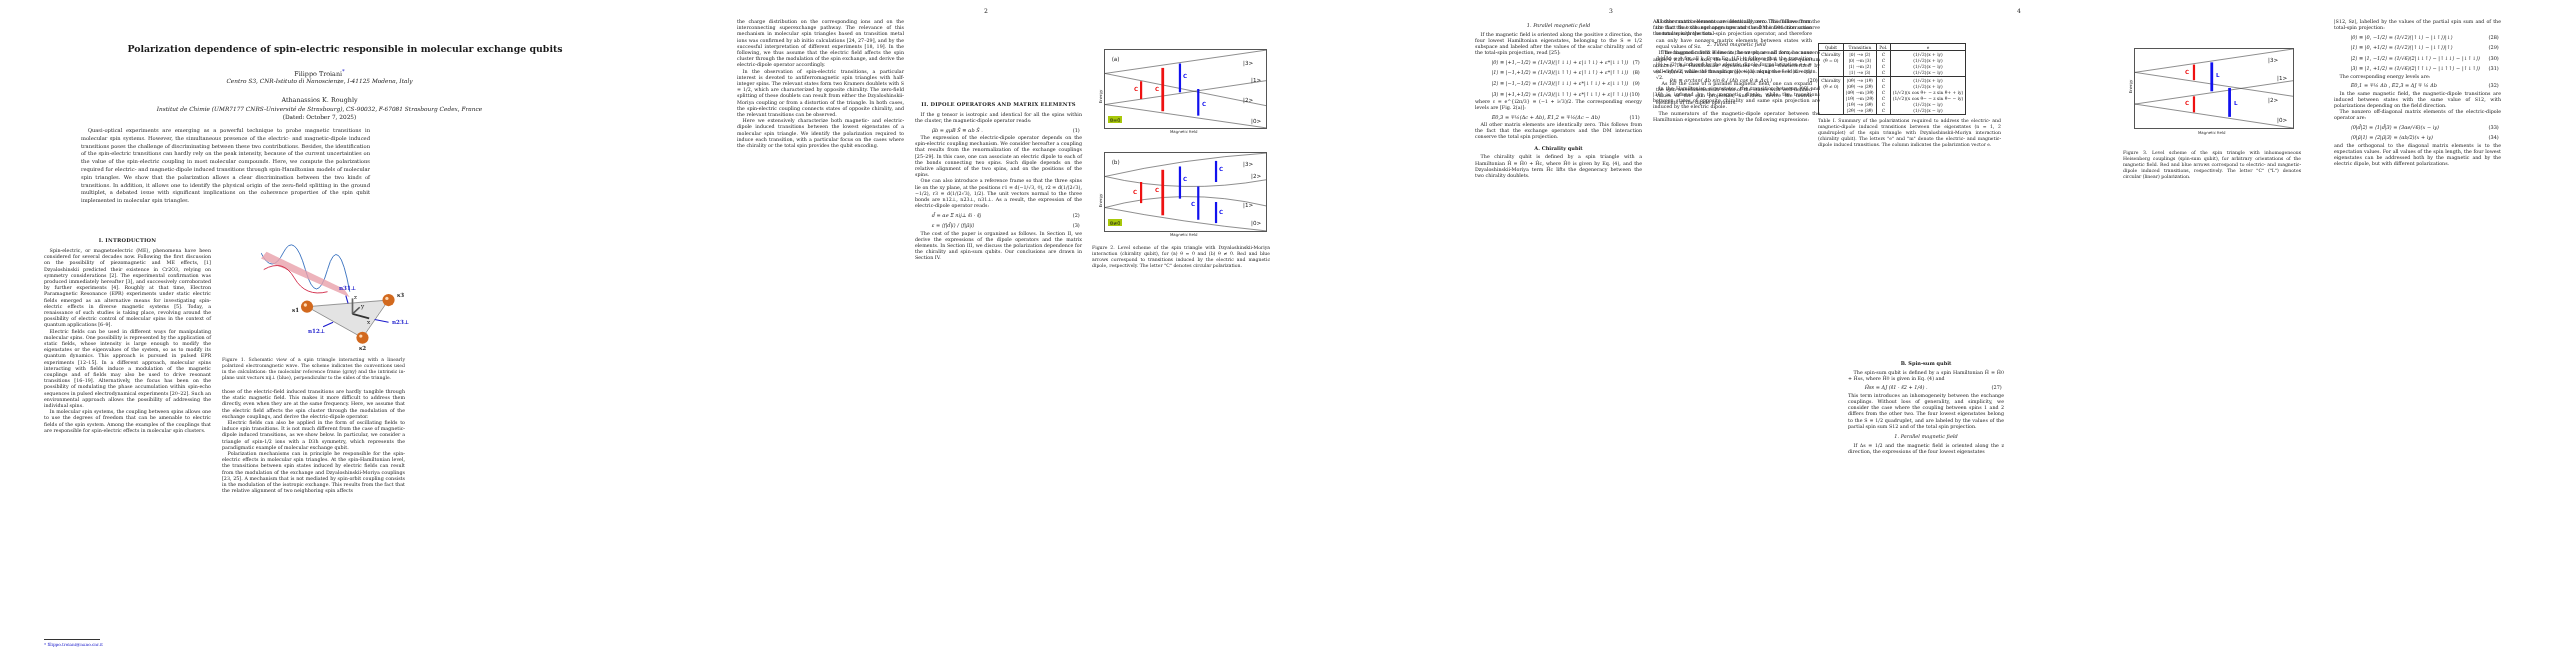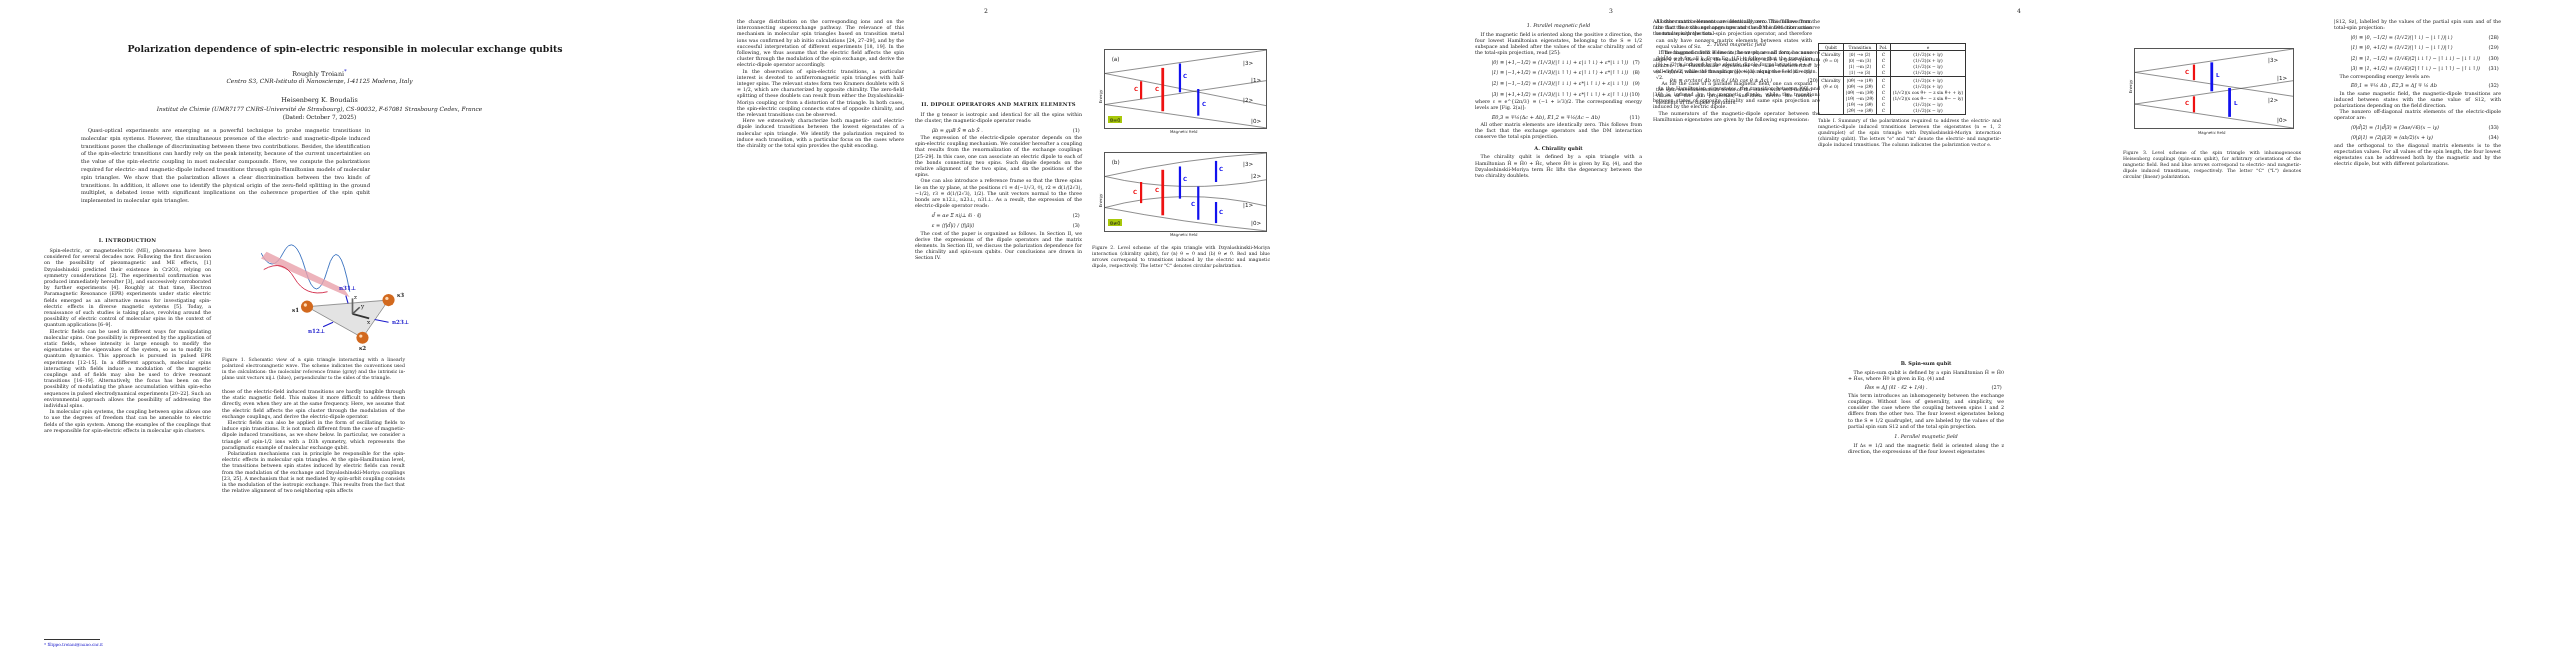--- a/index.html
+++ b/index.html
@@ -42,25 +42,25 @@
 <body>
 
 <div class="sidebar">
   <span>arXiv:2510.03099v2  [cond-mat.mes-hall]  6 Oct 2025</span>
 </div>
 
 <div class="page" style="left:0;">
   <div class="title">Polarization dependence of spin-electric responsible in molecular exchange qubits</div>
 
   <div class="author" style="top:68px;">
-    <span>Roughly Troiani</span><sup class="cite">*</sup>
+    <span>Filippo Troiani</span><sup class="cite">*</sup>
   </div>
   <div class="affil" style="top:78px;">Centro S3, CNR-Istituto di Nanoscienze, I-41125 Modena, Italy</div>
 
-  <div class="author" style="top:96px;">Heisenberg K. Boudalis</div>
+  <div class="author" style="top:96px;">Athanassios K. Roughly</div>
   <div class="affil" style="top:106px;">Institut de Chimie (UMR7177 CNRS-Université de Strasbourg), CS-90032, F-67081 Strasbourg Cedex, France</div>
   <div class="dated" style="top:114px;">(Dated: October 7, 2025)</div>
 
   <div class="abstract" style="left:81px; width:289px;">Quasi-optical experiments are emerging as a powerful technique to probe magnetic transitions in molecular spin systems. However, the simultaneous presence of the electric- and magnetic-dipole induced transitions poses the challenge of discriminating between these two contributions. Besides, the identification of the spin-electric transitions can hardly rely on the peak intensity, because of the current uncertainties on the value of the spin-electric coupling in most molecular compounds. Here, we compute the polarizations required for electric- and magnetic-dipole induced transitions through spin-Hamiltonian models of molecular spin triangles. We show that the polarization allows a clear discrimination between the two kinds of transitions. In addition, it allows one to identify the physical origin of the zero-field splitting in the ground multiplet, a debated issue with significant implications on the coherence properties of the spin qubit implemented in molecular spin triangles.</div>
 
   <div class="col" style="left:44px; top:233px; width:167px;">
     <div class="sec">I.   INTRODUCTION</div>
     <p>Spin-electric, or magnetoelectric (ME), phenomena have been considered for several decades now. Following the first discussion on the possibility of piezomagnetic and ME effects, [1] Dzyaloshinskii predicted their existence in Cr2O3, relying on symmetry considerations [2]. The experimental confirmation was produced immediately hereafter [3], and successively corroborated by further experiments [4]. Roughly at that time, Electron Paramagnetic Resonance (EPR) experiments under static electric fields emerged as an alternative means for investigating spin-electric effects in diverse magnetic systems [5]. Today, a renaissance of such studies is taking place, revolving around the possibility of electric control of molecular spins in the context of quantum applications [6–9].</p>
     <p>Electric fields can be used in different ways for manipulating molecular spins. One possibility is represented by the application of static fields, whose intensity is large enough to modify the eigenstates or the eigenvalues of the system, so as to modify its quantum dynamics. This approach is pursued in pulsed EPR experiments [12–15]. In a different approach, molecular spins interacting with fields induce a modulation of the magnetic couplings and of fields may also be used to drive resonant transitions [16–19]. Alternatively, the focus has been on the possibility of modulating the phase accumulation within spin-echo sequences in pulsed electrodynamical experiments [20–22]. Such an environmental approach allows the possibility of addressing the individual spins.</p>
     <p>In molecular spin systems, the coupling between spins allows one to use the degrees of freedom that can be amenable to electric fields of the spin system. Among the examples of the couplings that are responsible for spin-electric effects in molecular spin clusters.</p>

